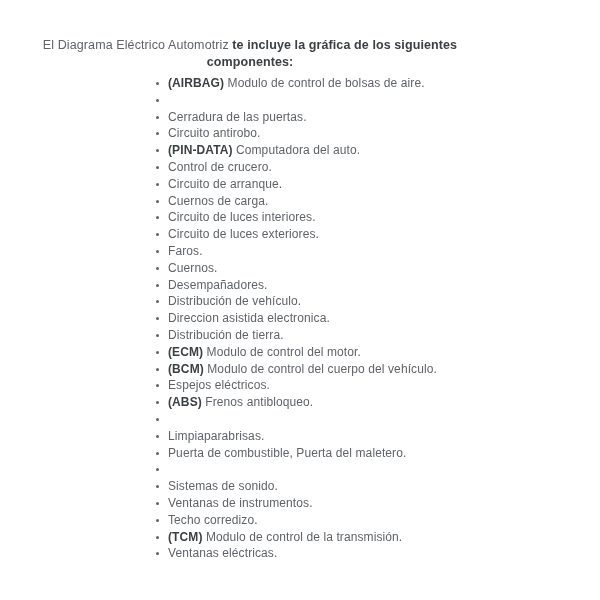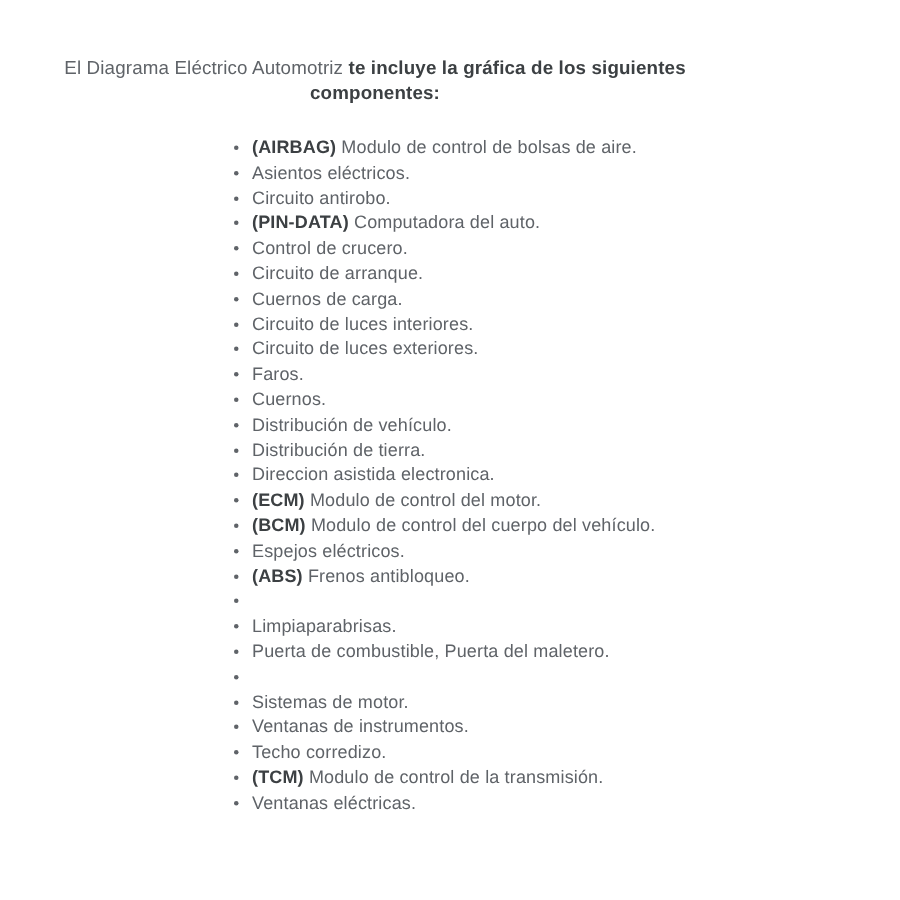--- a/index.html
+++ b/index.html
@@ -24,21 +24,21 @@
       color: #5f6368;
       text-align: center;
       letter-spacing: 0.1px;
     }
     .title .t-bold {
       font-weight: 700;
       color: #3c4043;
     }
     .component-list {
       list-style: none;
-      margin: 19px 0 0 155px;
+      margin: 4px 0 0 155px;
       padding: 0;
     }
     .component-list li {
       position: relative;
       padding-left: 13px;
       font-size: 12px;
       line-height: 16.8px;
       height: 16.8px;
       color: #5f6368;
       white-space: nowrap;
@@ -59,40 +59,42 @@
     }
   </style>
 </head>
 <body>
 
 <div class="page">
   <h1 class="title"><span>El Diagrama Eléctrico Automotriz</span> <span class="t-bold"><span>te incluye la gráfica de los siguientes</span><br><span>componentes:</span></span></h1>
 
   <ul class="component-list">
       <li><span class="bullet"></span><strong>(AIRBAG)</strong> <span>Modulo de control de bolsas de aire.</span></li>
-      <li><span class="bullet"></span><span>Asientos eléctricos.</span></li>
+      <li><span class="bullet"></span></li>
+      <li><span class="bullet"></span><span>Cerradura de las puertas.</span></li>
       <li><span class="bullet"></span><span>Circuito antirobo.</span></li>
       <li><span class="bullet"></span><strong>(PIN-DATA)</strong> <span>Computadora del auto.</span></li>
       <li><span class="bullet"></span><span>Control de crucero.</span></li>
       <li><span class="bullet"></span><span>Circuito de arranque.</span></li>
       <li><span class="bullet"></span><span>Cuernos de carga.</span></li>
       <li><span class="bullet"></span><span>Circuito de luces interiores.</span></li>
       <li><span class="bullet"></span><span>Circuito de luces exteriores.</span></li>
       <li><span class="bullet"></span><span>Faros.</span></li>
       <li><span class="bullet"></span><span>Cuernos.</span></li>
+      <li><span class="bullet"></span><span>Desempañadores.</span></li>
       <li><span class="bullet"></span><span>Distribución de vehículo.</span></li>
+      <li><span class="bullet"></span><span>Direccion asistida electronica.</span></li>
       <li><span class="bullet"></span><span>Distribución de tierra.</span></li>
-      <li><span class="bullet"></span><span>Direccion asistida electronica.</span></li>
       <li><span class="bullet"></span><strong>(ECM)</strong> <span>Modulo de control del motor.</span></li>
       <li><span class="bullet"></span><strong>(BCM)</strong> <span>Modulo de control del cuerpo del vehículo.</span></li>
       <li><span class="bullet"></span><span>Espejos eléctricos.</span></li>
       <li><span class="bullet"></span><strong>(ABS)</strong> <span>Frenos antibloqueo.</span></li>
       <li><span class="bullet"></span></li>
       <li><span class="bullet"></span><span>Limpiaparabrisas.</span></li>
       <li><span class="bullet"></span><span>Puerta de combustible, Puerta del maletero.</span></li>
       <li><span class="bullet"></span></li>
-      <li><span class="bullet"></span><span>Sistemas de motor.</span></li>
+      <li><span class="bullet"></span><span>Sistemas de sonido.</span></li>
       <li><span class="bullet"></span><span>Ventanas de instrumentos.</span></li>
       <li><span class="bullet"></span><span>Techo corredizo.</span></li>
       <li><span class="bullet"></span><strong>(TCM)</strong> <span>Modulo de control de la transmisión.</span></li>
       <li><span class="bullet"></span><span>Ventanas eléctricas.</span></li>
     </ul>
 </div>
 
 </body></html>

